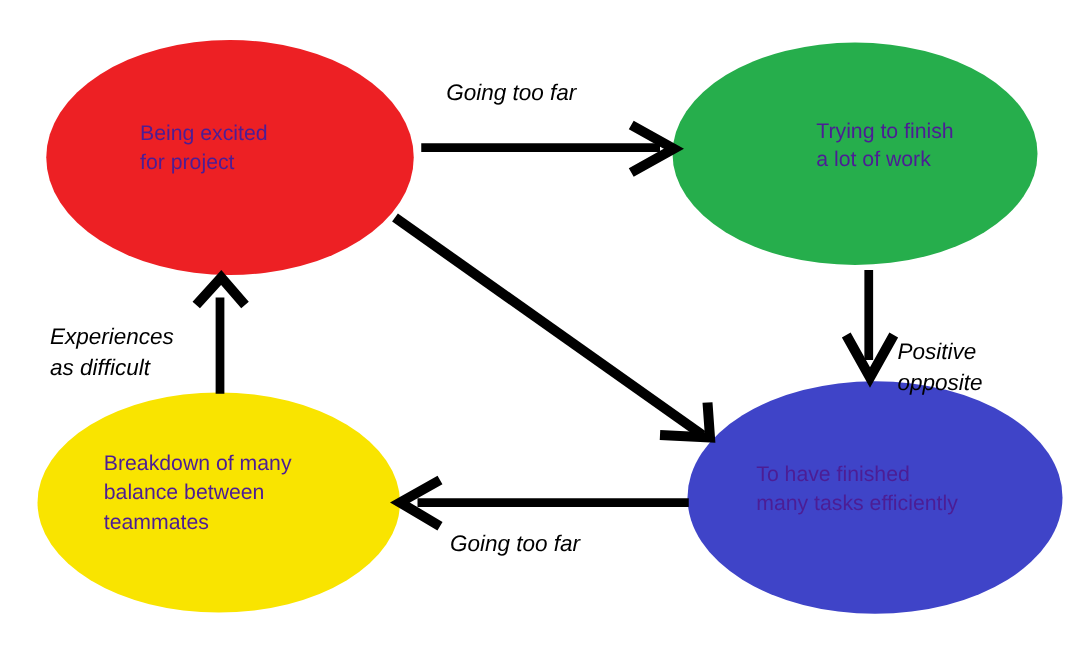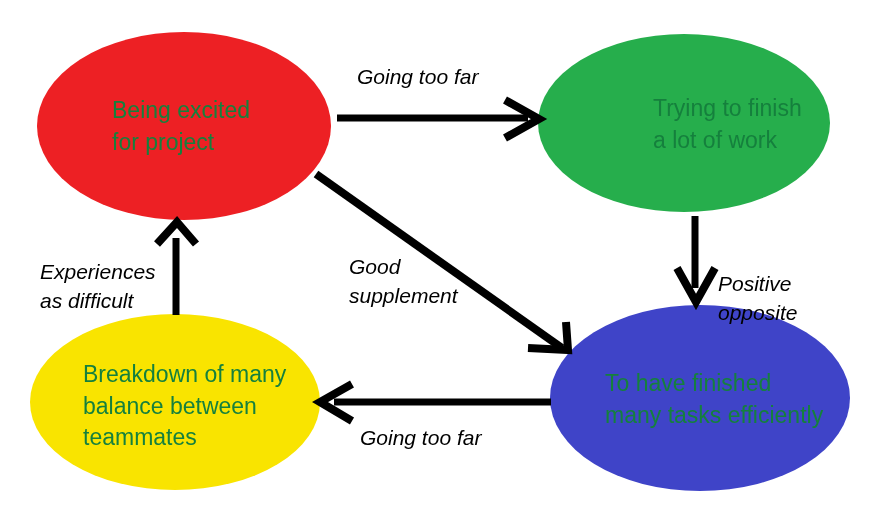--- a/index.html
+++ b/index.html
@@ -20,33 +20,33 @@
   #diagram-svg {
     position: absolute;
     left: 0;
     top: 0;
     width: 870px;
     height: 525px;
   }
   .node-label {
     position: absolute;
     text-align: left;
-    color: #15803d;
+    color: #4c1d95;
     font-family: "Liberation Sans", sans-serif;
-    font-size: 23px;
+    font-size: 17px;
     line-height: 1.38;
     white-space: pre-line;
     pointer-events: none;
   }
   .edge-label {
     position: absolute;
     color: #000000;
     font-family: "Liberation Sans", sans-serif;
     font-style: italic;
-    font-size: 21px;
+    font-size: 18px;
     line-height: 1.4;
     white-space: pre-line;
   }
 </style>
 </head>
 <body>
 
 <div id="canvas">
 
   <svg id="diagram-svg" viewBox="0 0 870 525">
@@ -98,16 +98,14 @@
   <div class="edge-label" style="left:357px; top:62px; width:190px;">Going too far</div>
 
   <div class="edge-label" style="left:718px; top:225px; width:130px;margin-top:44px;">Positive
 opposite</div>
 
   <div class="edge-label" style="left:360px; top:423px; width:190px;">Going too far</div>
 
   <div class="edge-label" style="left:40px; top:245px; width:140px;margin-top:12px;">Experiences
 as difficult</div>
 
-  <div class="edge-label" style="left:349px; top:252px; width:140px;">Good
-supplement</div>
 
 </div>
 
 </body></html>

